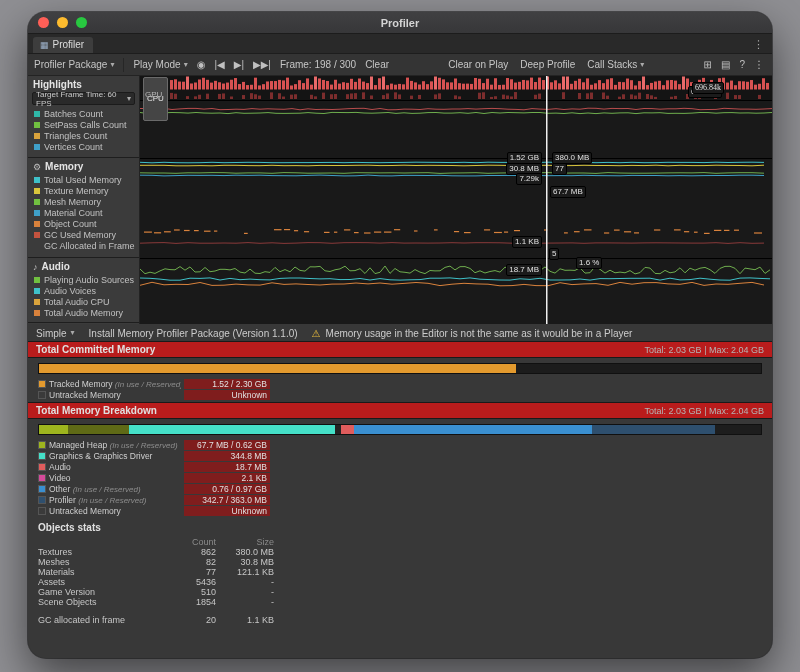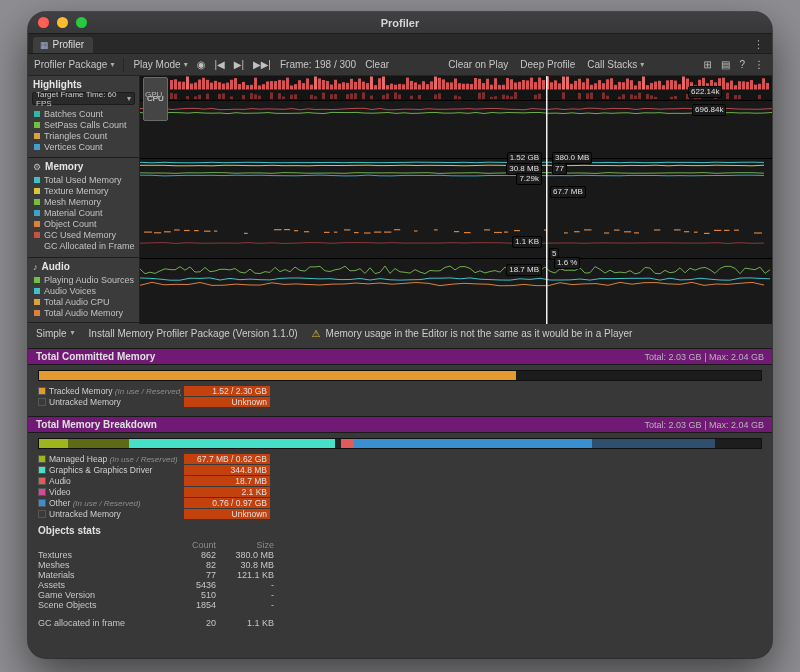--- a/index.html
+++ b/index.html
@@ -58,34 +58,34 @@
            border:1px solid #000; border-radius:2px; padding:0 2px; white-space:nowrap; }
 
   
   .details { background:#383838; height:334px; font-size:10px; color:#cccccc; overflow:hidden; }
   .drow1 { display:flex; align-items:center; gap:14px; padding:4px 8px 2px; }
   .dd-simple { display:flex; gap:4px; }
   .warn { display:flex; align-items:center; gap:5px; }
   .warn-icon { color:#e2b63c; font-size:10px; }
   .normalized-row { text-align:right; padding:2px 10px 3px; color:#c8c8c8; }
 
-  .sec-h { background:#701a75; border-top:1px solid #1a1a1a; border-bottom:1px solid #1a1a1a;
+  .sec-h { background:#b91c1c; border-top:1px solid #1a1a1a; border-bottom:1px solid #1a1a1a;
            display:flex; justify-content:space-between; align-items:center; padding:2px 8px; color:#e0e0e0;
-           font-weight:bold; font-size:10px; margin-top:7px; }
+           font-weight:bold; font-size:10px; margin-top:0; }
   .sec-h .totals { font-weight:normal; color:#b5b5b5; font-size:9px; }
 
   .membar { height:11px; margin:5px 10px 4px; background:#1c1c1c; border:1px solid #101010; display:flex; overflow:hidden; }
   .membar .fillseg { height:100%; }
 
   .legend { padding:0 10px 2px; }
   .lrow { display:flex; align-items:center; gap:3px; height:11px; font-size:8.5px; }
   .sw { width:8px; height:8px; border:1px solid #555; background:#3a3a3a; flex:none; }
   .llabel { flex:0 0 132px; white-space:nowrap; overflow:hidden; color:#cfcfcf; }
   .sub { color:#8d8d8d; font-style:italic; font-size:8px; }
-  .lval { flex:0 0 86px; background:#c2410c; text-align:right; padding:0 3px; color:#e0e0e0; line-height:10px; height:10px; }
+  .lval { flex:0 0 86px; background:#7f1d1d; text-align:right; padding:0 3px; color:#e0e0e0; line-height:10px; height:10px; }
 
   .obj { padding:0 10px; margin-top:4px; }
   .obj-title { color:#e0e0e0; font-weight:bold; font-size:10px; margin-bottom:4px; }
   .orow { display:flex; height:10px; line-height:10px; font-size:9px; color:#c6c6c6; }
   .orow.head { color:#8a8a8a; }
   .oc-label { width:132px; white-space:nowrap; }
   .oc-count { width:46px; text-align:right; }
   .oc-size { width:58px; text-align:right; }
   .gc-gap { margin-top:8px; }
 </style>
@@ -515,30 +515,30 @@
           <rect x="614" y="156.4" width="8.0" height="1.2" fill="#d9823c"></rect>
           <polyline points="0,193.0 5,197.7 10,196.2 15,197.4 20,194.9 25,192.8 30,193.6 35,193.8 40,190.6 45,194.2 50,190.9 55,196.0 60,195.8 65,191.5 70,195.7 75,195.0 80,193.3 85,193.3 90,193.9 95,192.5 100,196.1 105,197.0 110,193.1 115,197.2 120,197.5 125,195.7 130,196.4 135,191.4 140,195.7 145,193.6 150,195.8 155,191.0 160,194.4 165,195.1 170,190.8 175,190.9 180,190.4 185,194.8 190,195.5 195,193.8 200,192.9 205,190.2 210,194.8 215,194.6 220,192.7 225,197.5 230,191.8 235,197.6 240,196.3 245,190.0 250,197.4 255,192.5 260,195.8 265,196.3 270,197.1 275,193.6 280,196.1 285,197.6 290,194.5 295,194.9 300,194.8 305,191.4 310,190.1 315,193.9 320,190.7 325,190.6 330,192.4 335,196.7 340,194.8 345,197.0 350,195.5 355,194.6 360,196.1 365,191.2 370,192.7 375,194.7 380,190.3 385,194.7 390,190.0 395,197.7 400,194.7 405,190.9 410,195.3 415,197.1 420,192.8 425,194.3 430,194.2 435,194.4 440,191.8 445,197.1 450,196.7 455,190.6 460,193.3 465,197.1 470,194.2 475,196.8 480,196.1 485,196.8 490,194.6 495,197.9 500,196.6 505,191.4 510,192.1 515,197.4 520,197.7 525,194.4 530,196.8 535,195.9 540,191.8 545,196.8 550,192.2 555,194.2 560,192.2 565,191.4 570,193.7 575,197.4 580,192.4 585,190.4 590,190.3 595,192.3 600,197.7 605,192.1 610,192.9 615,193.7 620,191.1 625,197.4 630,193.8 " fill="none" stroke="#6fae4e" stroke-width="1" stroke-linejoin="round"></polyline>
           <polyline points="0,202.0 10,202.3 20,203.1 30,204.2 40,204.2 50,202.2 60,202.4 70,201.9 80,204.0 90,202.4 100,203.7 110,203.1 120,203.7 130,203.9 140,202.4 150,202.0 160,202.0 170,202.5 180,202.9 190,202.7 200,203.6 210,203.5 220,202.5 230,204.0 240,202.6 250,203.8 260,204.1 270,203.8 280,203.6 290,202.2 300,202.2 310,201.9 320,202.8 330,201.9 340,203.2 350,203.6 360,204.0 370,204.1 380,202.8 390,203.4 400,202.3 410,204.0 420,204.0 430,203.9 440,203.0 450,204.1 460,202.6 470,202.7 480,202.5 490,202.3 500,202.3 510,202.2 520,204.1 530,202.2 540,203.9 550,203.6 560,202.2 570,203.2 580,204.0 590,204.2 600,202.1 610,201.9 620,202.4 630,202.8 " fill="none" stroke="#3fc1c9" stroke-width="1" stroke-linejoin="round"></polyline>
           <polyline points="0,209.3 12,206.3 24,208.8 36,208.3 48,208.5 60,206.5 72,209.4 84,209.2 96,208.1 108,208.9 120,209.1 132,206.8 144,208.4 156,207.9 168,208.5 180,209.0 192,208.1 204,208.0 216,207.0 228,207.9 240,207.0 252,208.2 264,207.4 276,206.5 288,207.3 300,209.6 312,208.2 324,207.3 336,207.9 348,208.2 360,209.8 372,209.6 384,208.4 396,209.6 408,209.7 420,206.7 432,208.6 444,207.9 456,207.6 468,209.3 480,206.4 492,208.2 504,206.7 516,206.6 528,207.9 540,208.3 552,206.4 564,209.4 576,208.0 588,208.3 600,207.3 612,206.4 624,209.0 " fill="none" stroke="#d9823c" stroke-width="1" stroke-linejoin="round"></polyline>
           <rect x="406" y="0" width="1.5" height="248" fill="#f0f0f0"></rect>
         </svg>
       <span class="cpu-tag">CPU</span>
       <span class="gpu-tag">GPU</span>
 
       <div class="badge" style="left:548px; top:10px;">622.14k</div>
-      <div class="badge" style="left:552px; top:28px;">696.84k</div>
+      <div class="badge" style="left:552px; top:6px;font-family:Liberation Serif, serif;">696.84k</div>
       <div class="badge" style="right:230px; top:76px;">1.52 GB</div>
       <div class="badge" style="left:412px; top:76px;">380.0 MB</div>
       <div class="badge" style="right:230px; top:87px;">30.8 MB</div>
       <div class="badge" style="left:412px; top:87px;">77</div>
       <div class="badge" style="right:230px; top:97px;">7.29k</div>
       <div class="badge" style="left:410px; top:110px;">67.7 MB</div>
       <div class="badge" style="right:230px; top:160px;">1.1 KB</div>
       <div class="badge" style="left:409px; top:172px;">5</div>
-      <div class="badge" style="left:414px; top:181px;">1.6 %</div>
+      <div class="badge" style="left:436px; top:181px;">1.6 %</div>
       <div class="badge" style="right:230px; top:188px;">18.7 MB</div>
     </div>
   </div>
 
   <div class="details">
 
     <div class="drow1">
       <div class="dd-simple">
         <span>Simple</span>
         <span class="caret">▾</span>
@@ -605,20 +605,25 @@
         <span class="sw" style="background: rgb(212, 74, 154);"></span>
         <span class="llabel"><span>Video</span> <span class="sub"></span></span>
         <span class="lval">2.1 KB</span>
       </div>
       <div class="lrow">
         <span class="sw" style="background: rgb(58, 143, 208);"></span>
         <span class="llabel"><span>Other</span> <span class="sub">(In use / Reserved)</span></span>
         <span class="lval">0.76 / 0.97 GB</span>
       </div>
       <div class="lrow">
+        <span class="sw" style="background: rgb(46, 79, 110);"></span>
+        <span class="llabel"><span>Profiler</span> <span class="sub">(In use / Reserved)</span></span>
+        <span class="lval">342.7 / 363.0 MB</span>
+      </div>
+      <div class="lrow">
         <span class="sw" style="background: rgb(58, 58, 58);"></span>
         <span class="llabel"><span>Untracked Memory</span> <span class="sub"></span></span>
         <span class="lval">Unknown</span>
       </div>
     </div>
 
     <div class="obj">
       <div class="obj-title">Objects stats</div>
       <div class="orow head">
         <span class="oc-label"></span>

